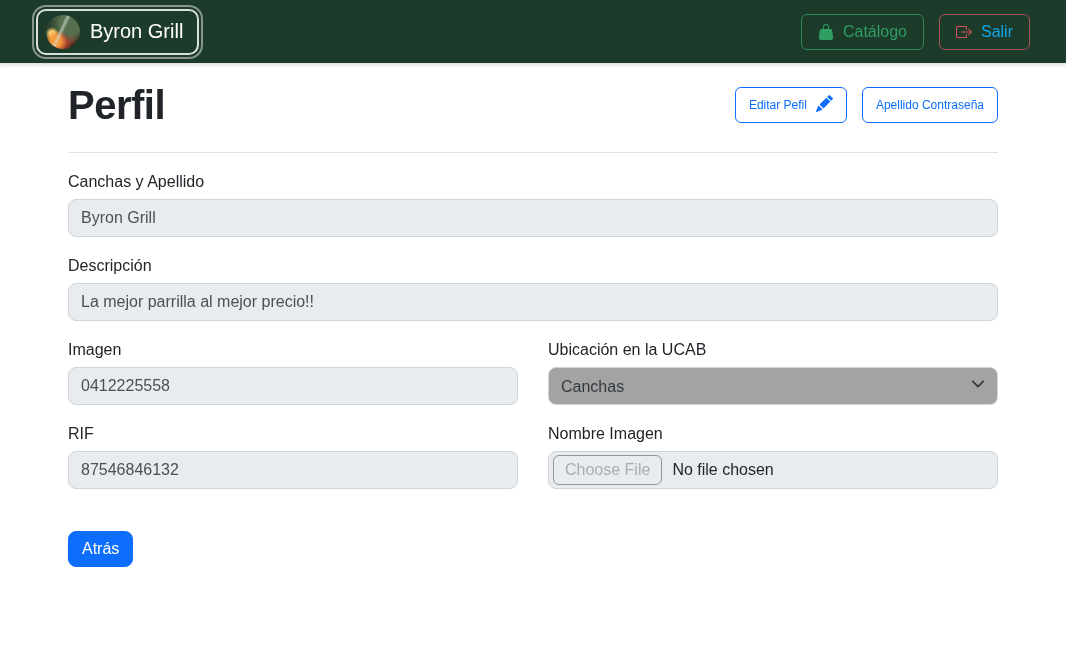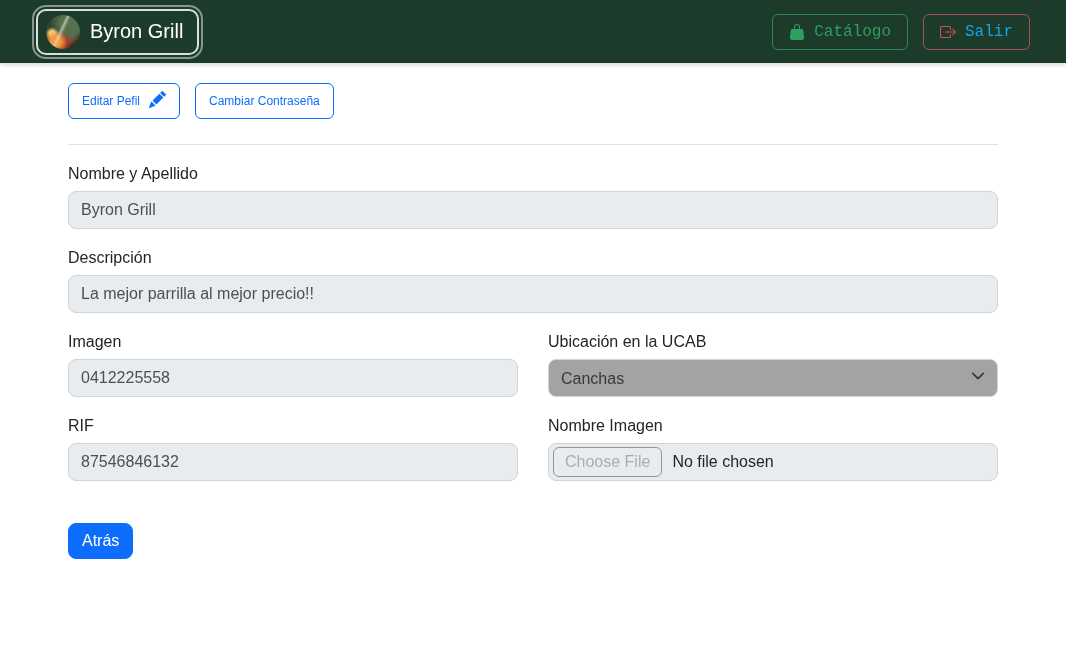--- a/index.html
+++ b/index.html
@@ -46,21 +46,21 @@
       radial-gradient(circle at 72% 26%, #56704f 0 30%, rgba(86,112,79,0) 58%),
       radial-gradient(circle at 62% 66%, #8a3a2c 0 18%, rgba(138,58,44,0) 40%),
       linear-gradient(135deg, #3a5340 0%, #24331f 45%, #151009 100%);
   }
   .nav-actions { display: flex; align-items: center; gap: 15px; }
   .btn-nav {
     display: flex; align-items: center; gap: 9px;
     padding: 8px 16px;
     background: transparent;
     border-radius: 6px;
-    font-family: Liberation Mono, monospace;
+    font-family: Liberation Sans, sans-serif;
     font-size: 16px;
     cursor: pointer;
   }
   .btn-catalog { color: #2e9e62; border: 1px solid #2c8a57; }
   .btn-logout  { color: #0ea5e9; border: 1px solid #a8505a; }
   .btn-nav svg { display: block; }
 
   
   .main { width: 930px; margin: 0 auto; }
   .header-row {
@@ -180,39 +180,40 @@
             <path fill-rule="evenodd" d="M15.854 8.354a.5.5 0 0 0 0-.708l-3-3a.5.5 0 0 0-.708.708L14.293 7.5H5.5a.5.5 0 0 0 0 1h8.793l-2.147 2.146a.5.5 0 0 0 .708.708l3-3z"></path>
           </svg>
       </span>
       <span>Salir</span>
     </button>
   </div>
 </nav>
 
 <main class="main">
   <div class="header-row">
+    <h1 class="page-title">Perfil</h1>
     <div class="header-actions">
       <button class="btn-outline-primary">
         <span>Editar Pefil</span>
         <span>
           <svg width="17" height="17" viewBox="0 0 16 16" fill="#0d6efd">
               <path d="M12.854.146a.5.5 0 0 0-.707 0L10.5 1.793 14.207 5.5l1.647-1.646a.5.5 0 0 0 0-.708l-3-3zm.646 6.061L9.793 2.5 3.293 9H3.5a.5.5 0 0 1 .5.5v.5h.5a.5.5 0 0 1 .5.5v.5h.5a.5.5 0 0 1 .5.5v.5h.5a.5.5 0 0 1 .5.5v.207l6.5-6.5zm-7.468 7.468A.5.5 0 0 1 6 13.5V13h-.5a.5.5 0 0 1-.5-.5V12h-.5a.5.5 0 0 1-.5-.5V11h-.5a.5.5 0 0 1-.5-.5V10h-.5a.499.499 0 0 1-.175-.032l-.179.178a.5.5 0 0 0-.11.168l-2 5a.5.5 0 0 0 .65.65l5-2a.5.5 0 0 0 .168-.11l.178-.178z"></path>
             </svg>
         </span>
       </button>
       <button class="btn-outline-primary">
-        <span>Cambiar Contraseña</span>
+        <span>Apellido Contraseña</span>
       </button>
     </div>
   </div>
 
   <hr class="divider">
 
   <div class="field">
-    <label class="field-label">Nombre y Apellido</label>
+    <label class="field-label">Canchas y Apellido</label>
     <input class="control" type="text" disabled="" value="Byron Grill" style="">
   </div>
 
   <div class="field">
     <label class="field-label">Descripción</label>
     <input class="control" type="text" disabled="" value="La mejor parrilla al mejor precio!!" style="">
   </div>
 
   <div class="grid2">
     <div>

